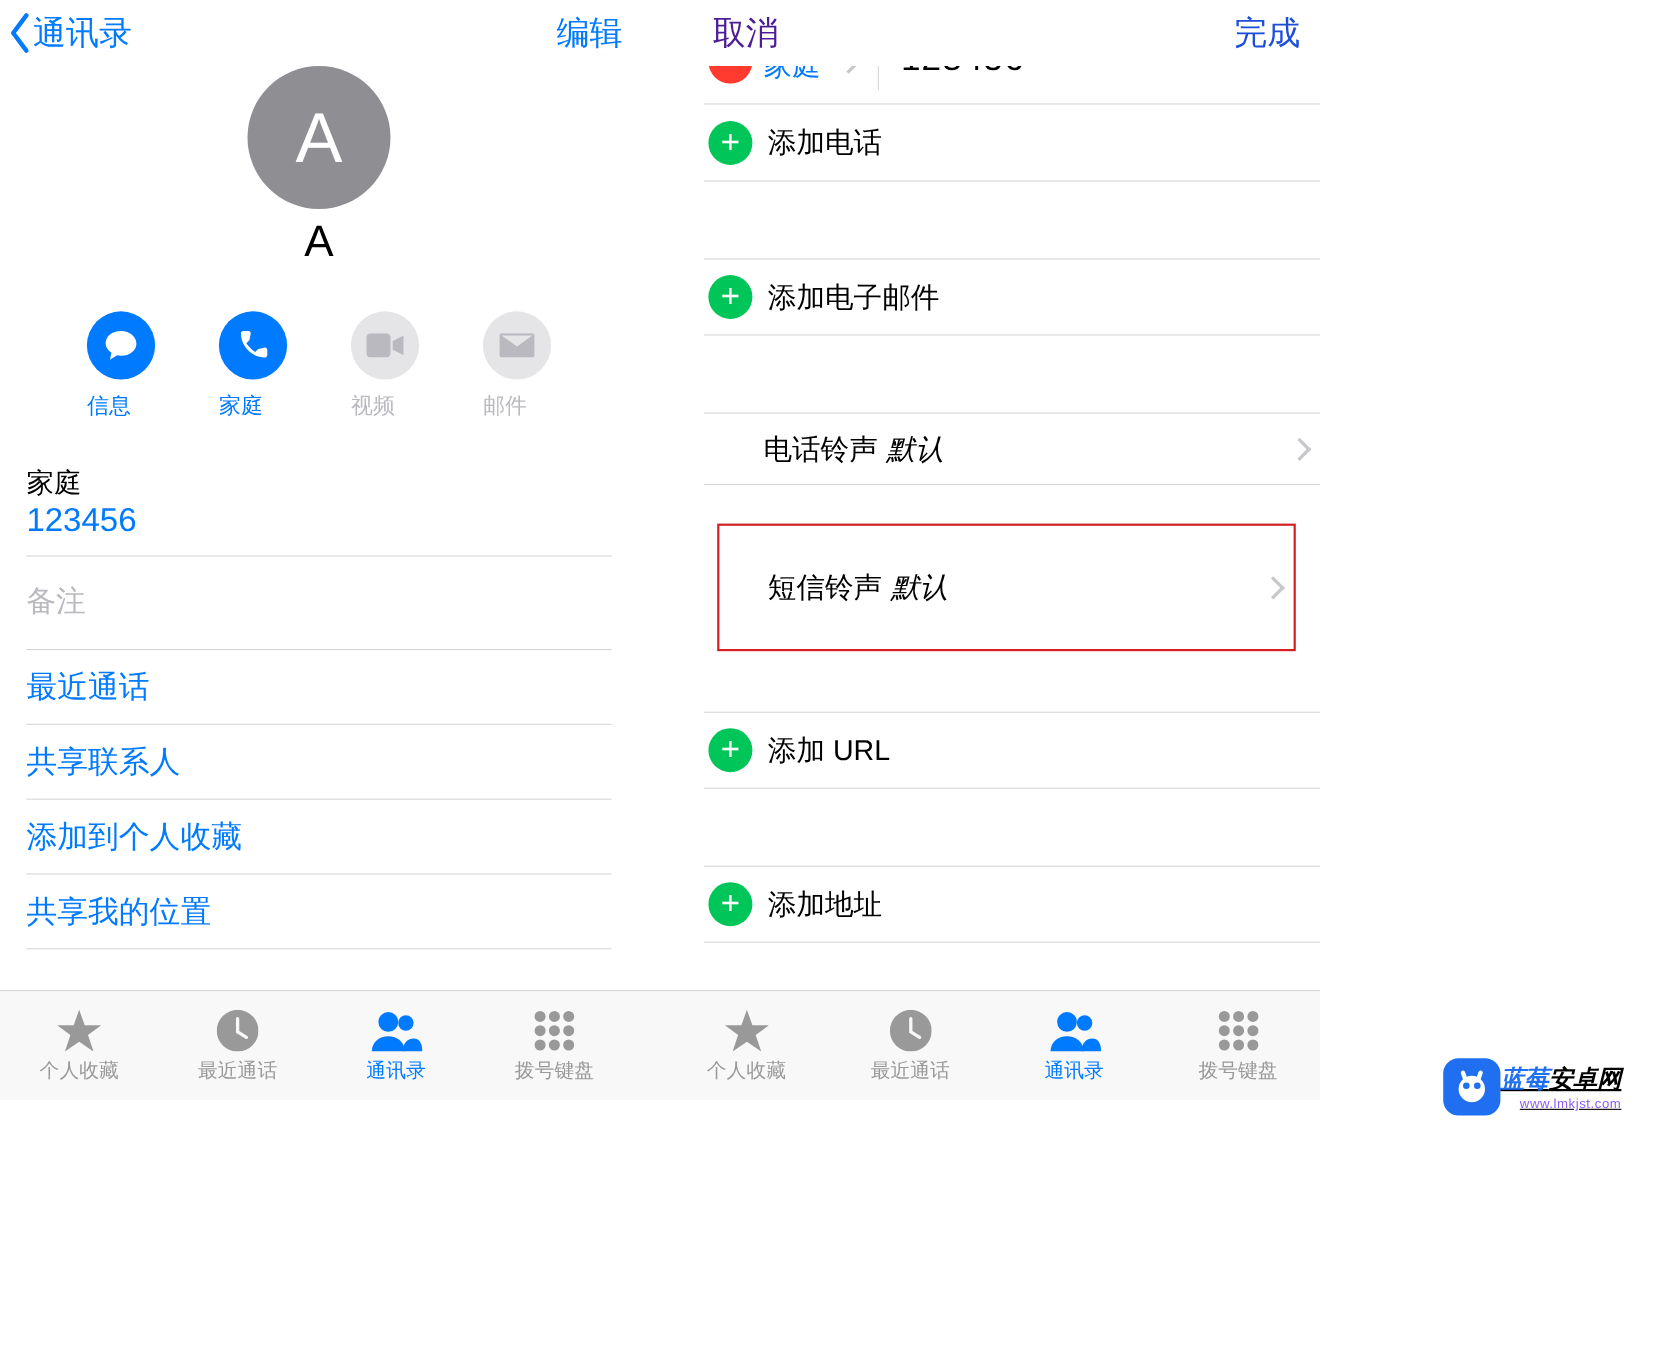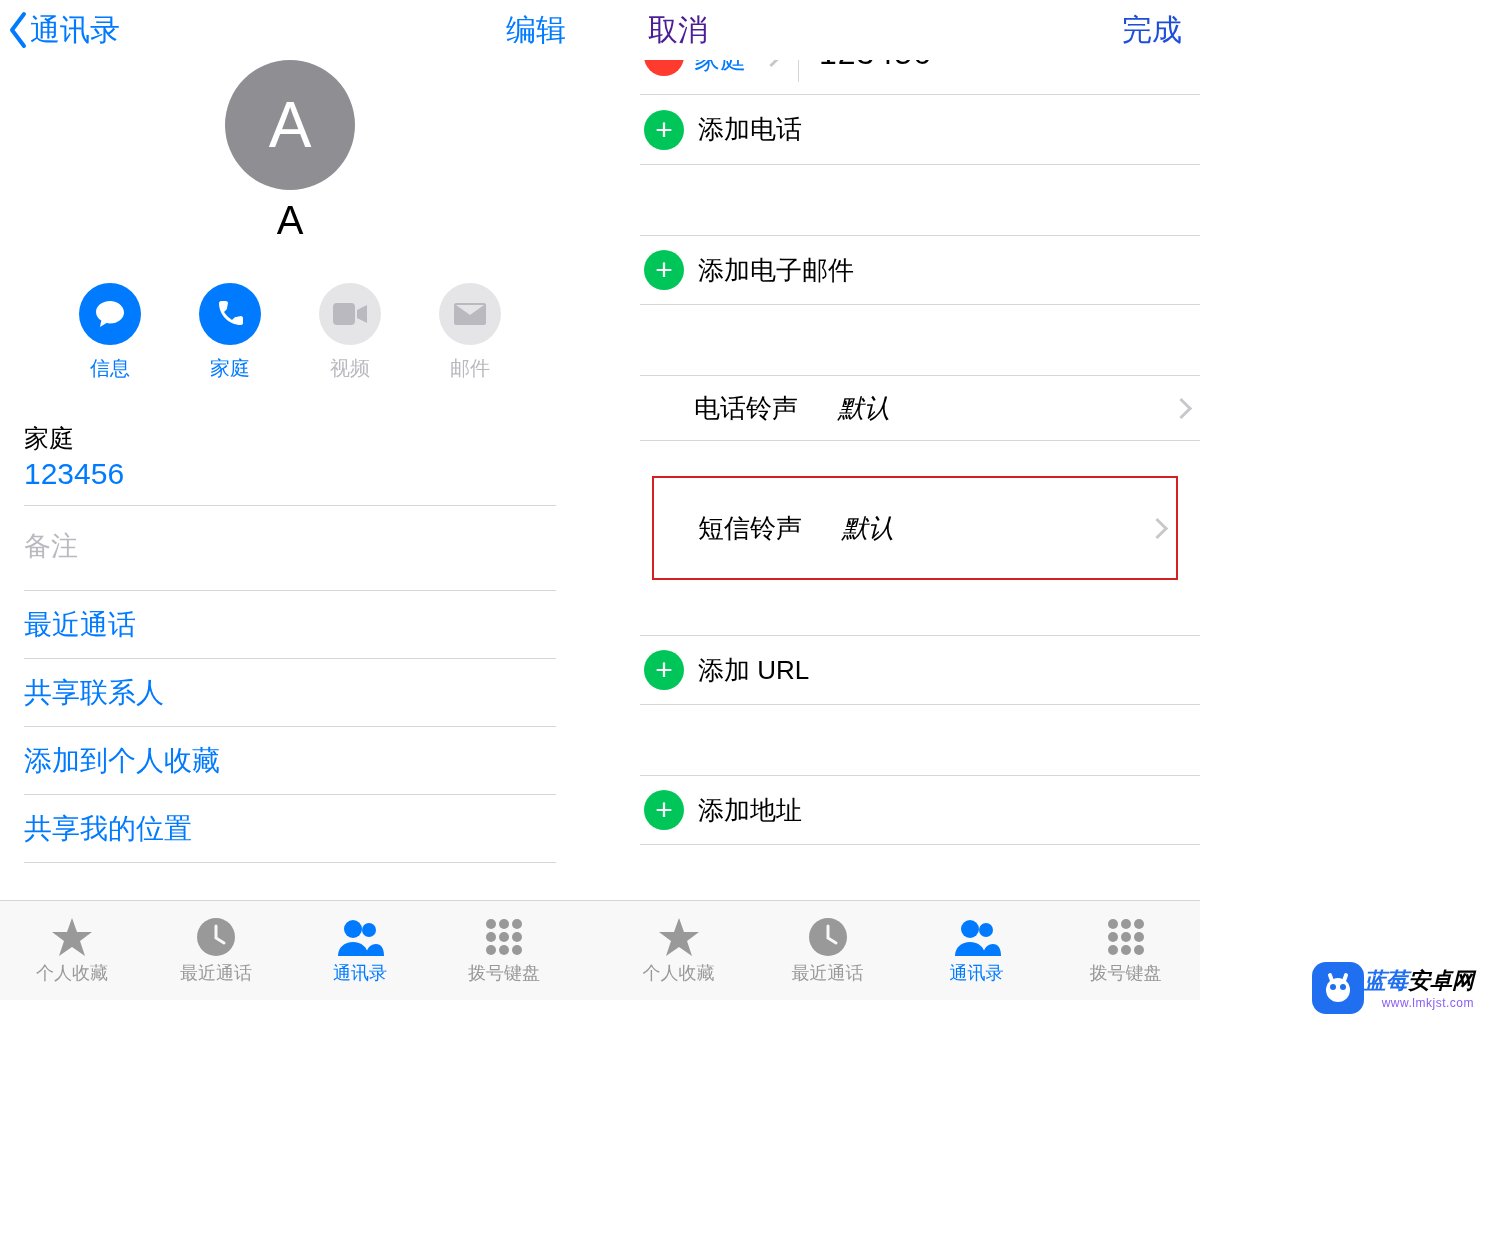--- a/index.html
+++ b/index.html
@@ -56,21 +56,21 @@
   .contact-name {
     font-size: 40px;
     margin-top: 8px;
   }
   .actions {
     display: flex;
     justify-content: center;
     gap: 58px;
     margin-top: 40px;
   }
-  .action { text-align: center; }
+  .action { }
   .action-circle {
     width: 62px; height: 62px;
     border-radius: 50%;
     display: flex; align-items: center; justify-content: center;
     margin: 0 auto 10px;
   }
   .action-circle.active { background: #007aff; }
   .action-circle.disabled { background: #e5e5e7; }
   .action-circle svg { fill: #fff; }
   .action-circle.disabled svg { fill: #b9b9bf; }
@@ -142,21 +142,20 @@
   .section-gap.big { height: 70px; }
   .disc-row {
     display: flex; align-items: center;
     height: 66px;
     border-top: 1px solid #d6d6d8;
     border-bottom: 1px solid #d6d6d8;
     margin-left: 10px;
     font-size: 26px;
     padding-right: 14px;
     position: relative;
-    gap: 32px;
   }
   .disc-label { margin-left: 54px; width: 112px; }
   .disc-value { color:#000000;font-style:italic; }
   .disc-chev { position:absolute; right:12px; }
   .highlight {
     border: 2px solid #d32020;
     margin: 35px 22px 0 22px;
   }
   .highlight .disc-row { margin-left: 0; border:none; }
   .highlight .disc-label { margin-left: 44px; }
@@ -192,20 +191,21 @@
   .tab-icon { height: 40px; display:flex; align-items:center; justify-content:center; }
   .tab-label { font-size: 18px; margin-top:4px; color:#999; }
   .tab.active .tab-label { color: #007aff; }
   .tab.active svg { fill:#007aff !important; }
   
   .watermark {
     position:absolute;
     right: 30px; bottom: 230px;
     display:flex; align-items:center;
     gap: 0;
+    text-decoration: underline;
   }
   .wm-icon {
     width:52px; height:52px;
     background:#1f6ff0;
     border-radius:14px;
     display:flex; align-items:center; justify-content:center;
   }
   .wm-text { }
   .wm-title { font-size:22px; font-weight:700; color:#000; font-style:italic;}
   .wm-title .blue { color:#1f6ff0; }
@@ -320,21 +320,21 @@
 
   <div class="section-gap"></div>
 
   <div class="disc-row">
     <span class="disc-label">电话铃声</span>
     <span class="disc-value">默认</span>
     <span class="disc-chev chev-icon"></span>
   </div>
 
   <div class="highlight">
-    <div class="disc-row" style="height:100px;">
+    <div class="disc-row" style="height:112px;">
       <span class="disc-label">短信铃声</span>
       <span class="disc-value">默认</span>
       <span class="disc-chev chev-icon"></span>
     </div>
   </div>
 
   <div style="height:55px;"></div>
 
   <div class="add-row" style="border-top:1px solid #d6d6d8;">
     <div class="plus-circle">+</div>

